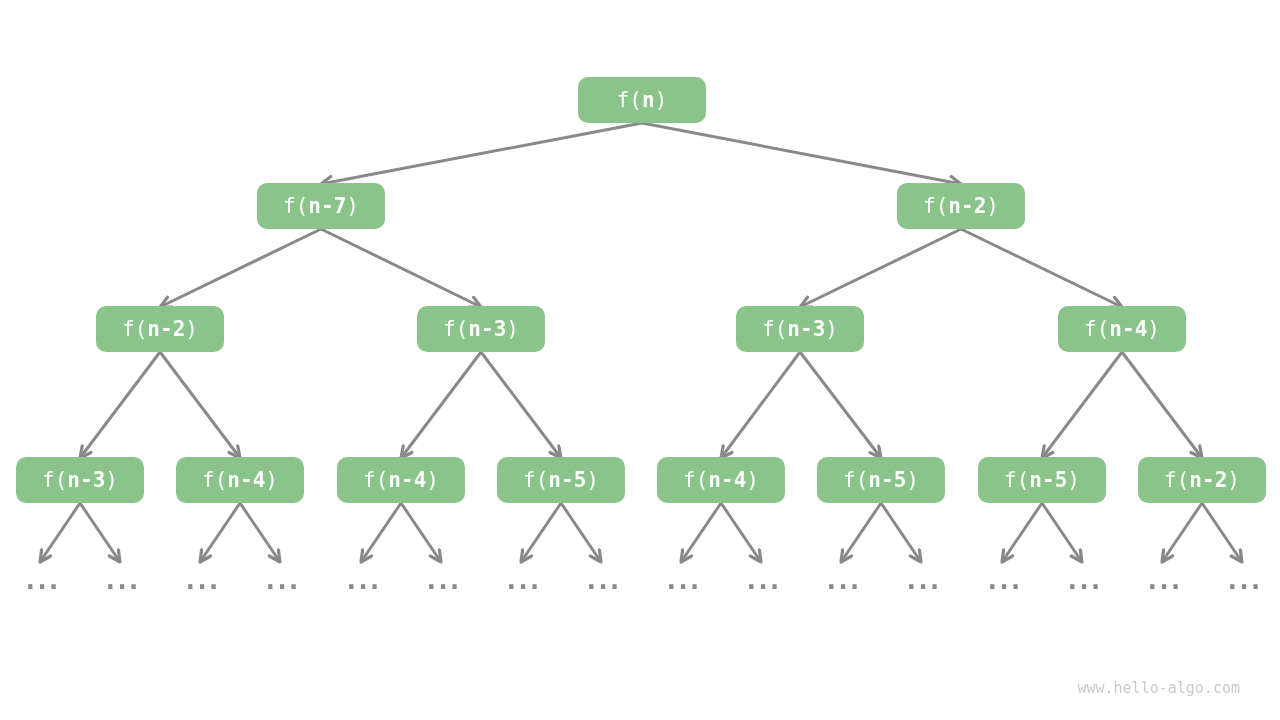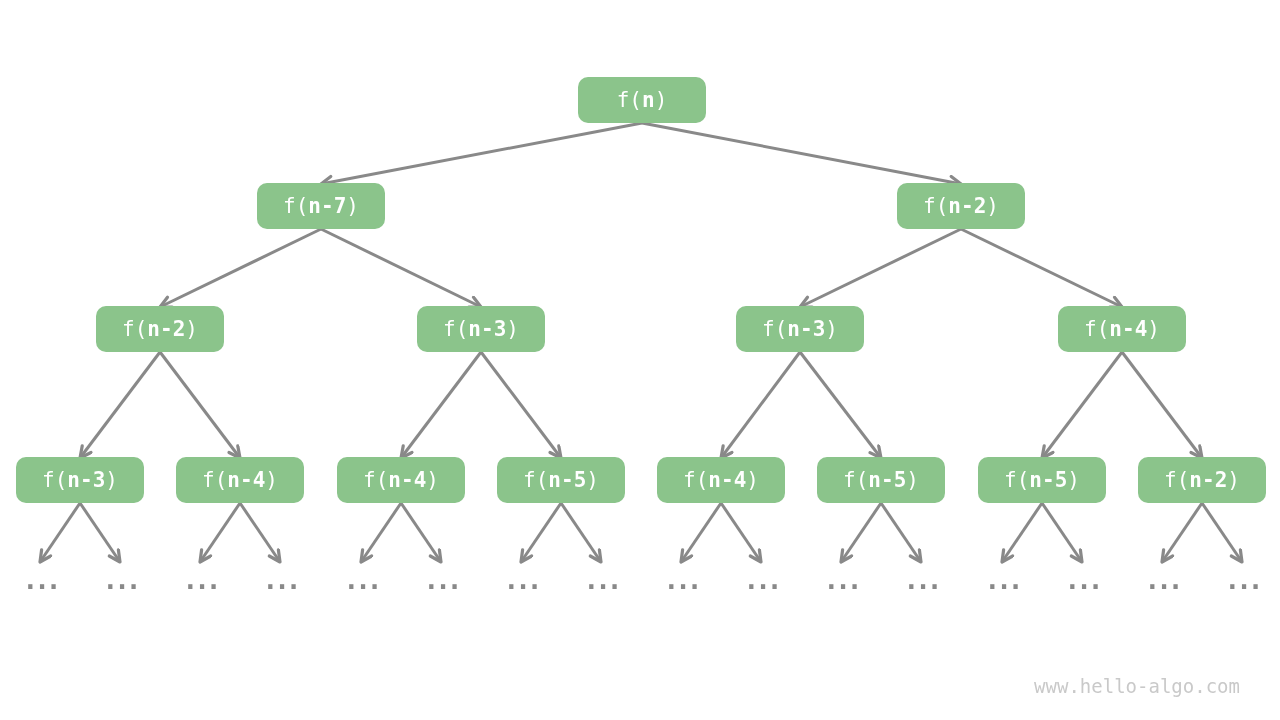--- a/index.html
+++ b/index.html
@@ -36,21 +36,21 @@
     font-weight: bold;
     font-size: 26px;
     letter-spacing: -4px;
     line-height: 20px;
     text-align: center;
   }
   #watermark {
     position: absolute;
     right: 40px;
     bottom: 23px;
-    font-size: 19px;
+    font-size: 15px;
     color: var(--watermark, #c9c9c9);
     letter-spacing: 0px;
   }
 </style>
 </head>
 <body>
 
 <div id="canvas">
   <svg id="edges-layer" xmlns="http://www.w3.org/2000/svg" width="1280" height="720" viewBox="0 0 1280 720">
     <defs>

